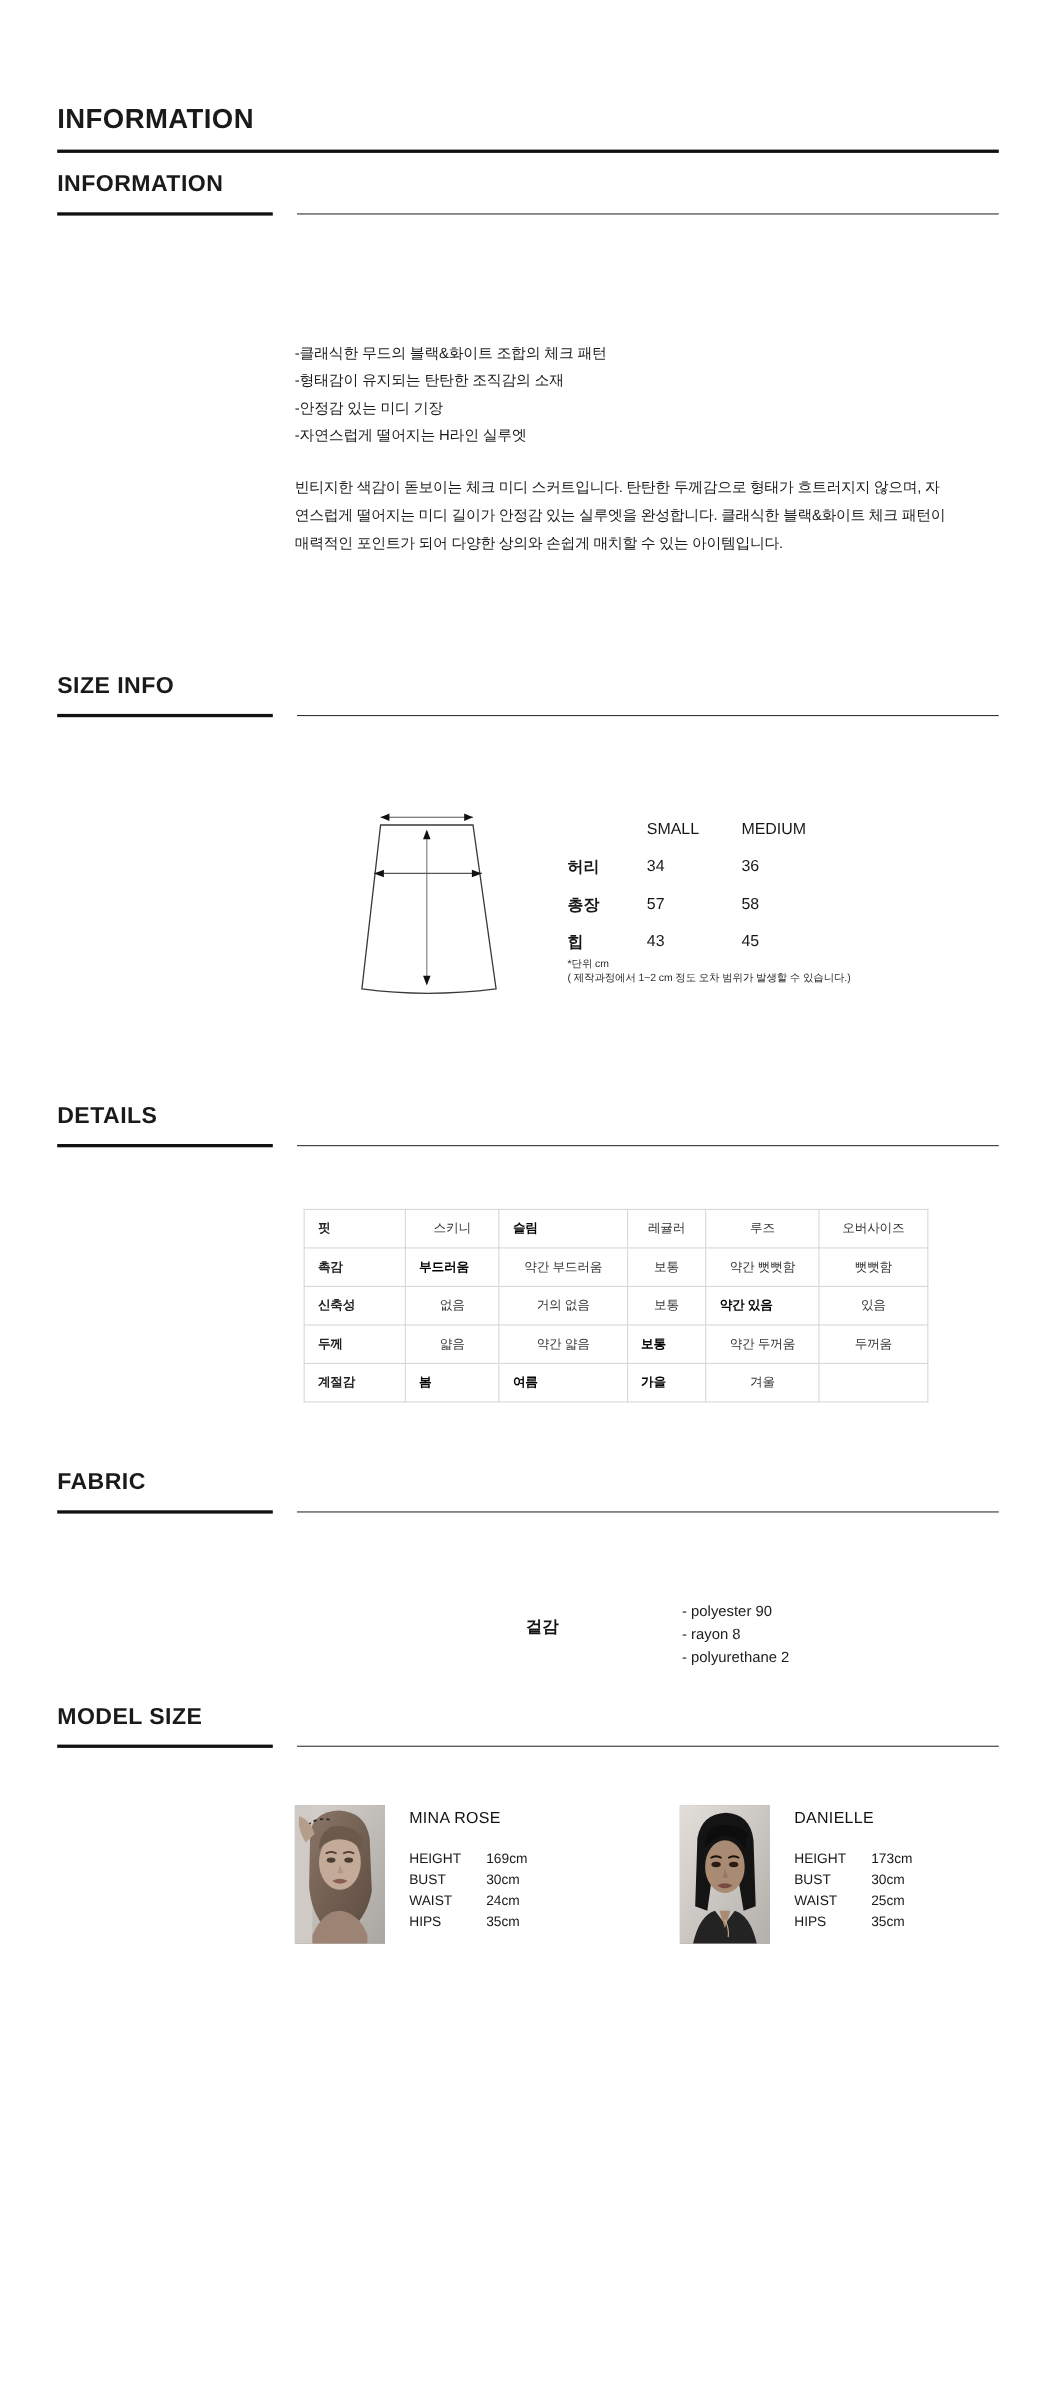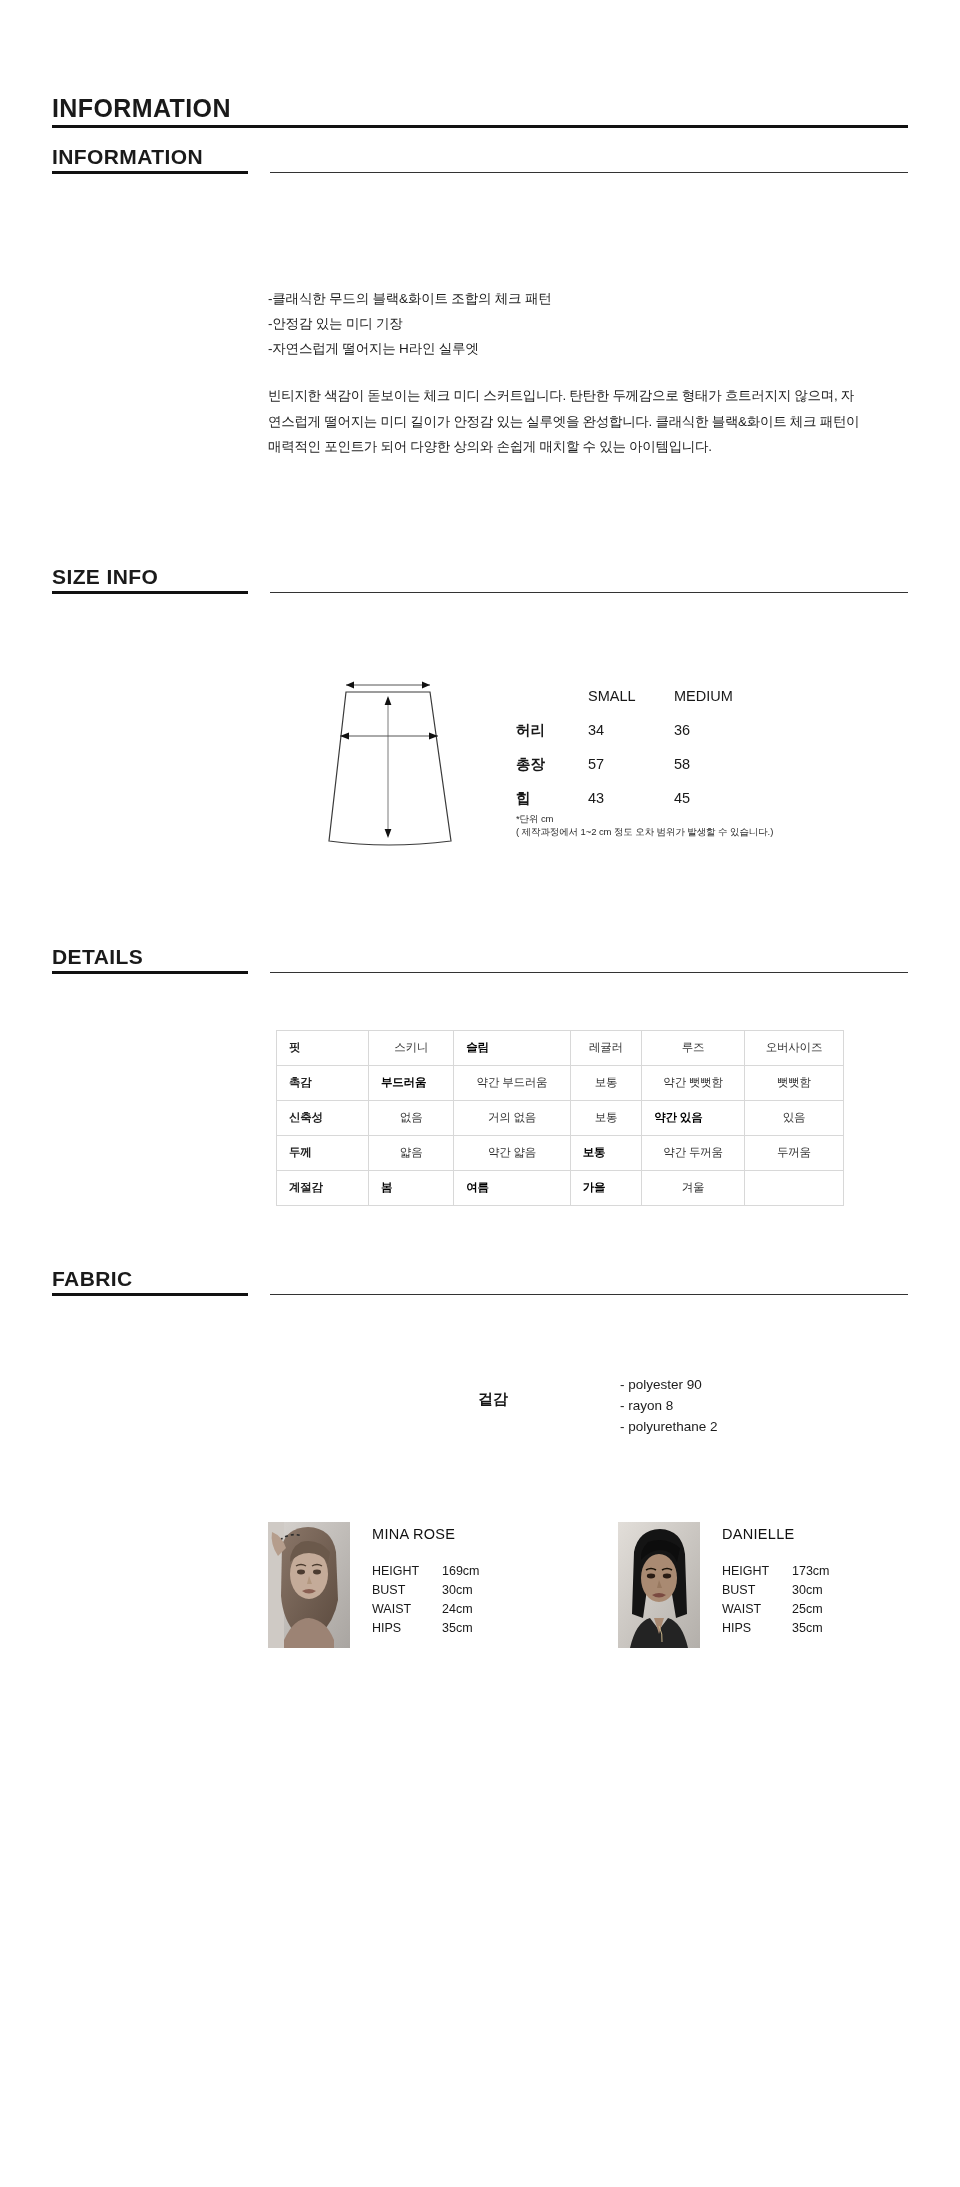--- a/index.html
+++ b/index.html
@@ -24,21 +24,21 @@
     display: flex;
     align-items: flex-end;
     margin-left: 52px;
     margin-right: 52px;
   }
   .sec-head .title {
     font-size: 21px;
     font-weight: 700;
     letter-spacing: 0.4px;
     line-height: 1;
-    padding-bottom: 7px;
+    padding-bottom: 18px;
     white-space: nowrap;
   }
   .sec-head.big .title { font-size: 25px; }
   .sec-head .ulthick {
     position: absolute;
     left: 0;
     bottom: 0;
     height: 3px;
     background: #111;
   }
@@ -194,20 +194,21 @@
   <div class="sec-head wide-under">
     <div class="title">INFORMATION</div>
     <div class="ulthick"></div>
     <div class="rule-right"></div>
   </div>
 
   <div class="spacer" style="height:112px"></div>
   <div class="desc-wrap">
     <div class="bullets">
       <p>-클래식한 무드의 블랙&amp;화이트 조합의 체크 패턴</p>
+      <p>-형태감이 유지되는 탄탄한 조직감의 소재</p>
       <p>-안정감 있는 미디 기장</p>
       <p>-자연스럽게 떨어지는 H라인 실루엣</p>
     </div>
     <div class="spacer" style="height:22px"></div>
     <div class="para">빈티지한 색감이 돋보이는 체크 미디 스커트입니다. 탄탄한 두께감으로 형태가 흐트러지지 않으며, 자연스럽게 떨어지는 미디 길이가 안정감 있는 실루엣을 완성합니다. 클래식한 블랙&amp;화이트 체크 패턴이 매력적인 포인트가 되어 다양한 상의와 손쉽게 매치할 수 있는 아이템입니다.</div>
   </div>
 
   <div class="spacer" style="height:106px"></div>
   <div class="sec-head wide-under">
     <div class="title">SIZE INFO</div>
@@ -329,20 +330,25 @@
   <div class="spacer" style="height:64px"></div>
   <div class="fabric-block">
     <div class="fabric-label">겉감</div>
     <div class="fabric-list">
       <div>- polyester 90</div>
       <div>- rayon 8</div>
       <div>- polyurethane 2</div>
     </div>
   </div>
 
+  <div class="sec-head wide-under">
+    <div class="title">MODEL SIZE</div>
+    <div class="ulthick"></div>
+    <div class="rule-right"></div>
+  </div>
 
   <div class="spacer" style="height:52px"></div>
   <div class="models">
 
     <div class="model m1">
       <div class="model-photo">
         <svg width="82" height="126" viewBox="0 0 82 126" preserveAspectRatio="none">
           <defs>
             <linearGradient id="bg1" x1="0" y1="0" x2="1" y2="1">
               <stop offset="0%" stop-color="#d8d4d0"></stop>

